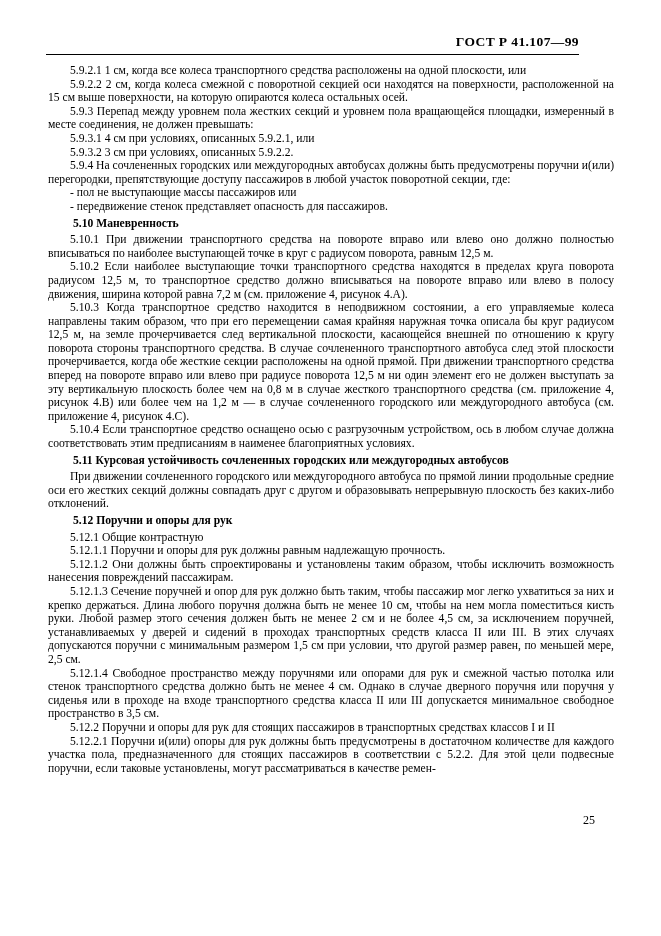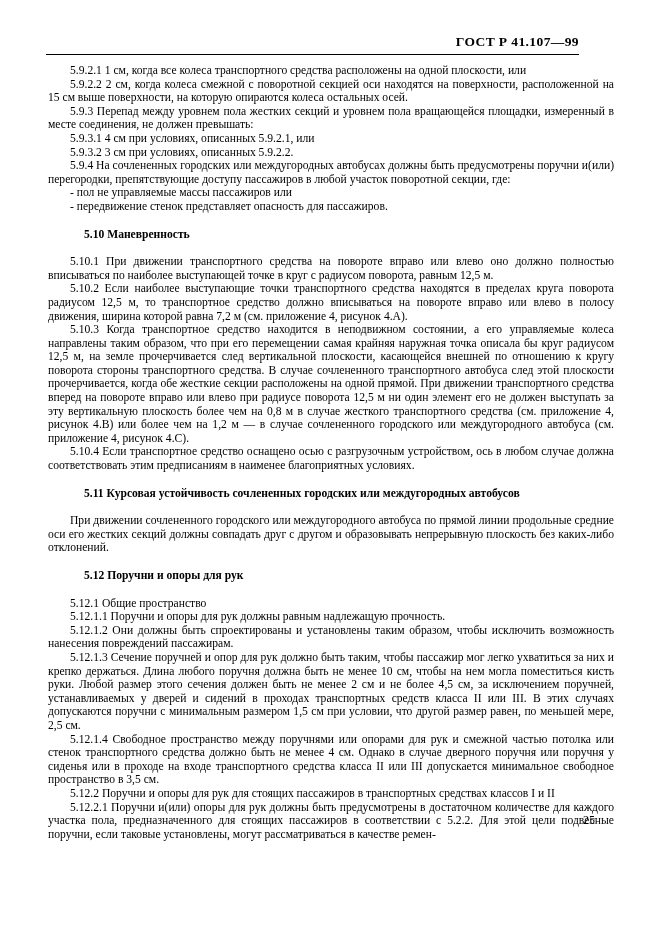--- a/index.html
+++ b/index.html
@@ -43,21 +43,21 @@
   }
   p {
     margin: 0;
     text-indent: 22px;
     hyphens: auto;
   }
   p.dash {
     text-indent: 22px;
   }
   h2.sec {
-    margin: 14px;
+    margin: 3px;
     font-size: 11.6px;
     line-height: 13.6px;
     font-weight: bold;
     text-indent: 22px;
   }
   .pagenum {
     position: absolute;
     bottom: 108px;
     right: 30px;
     font-size: 12px;
@@ -71,31 +71,31 @@
   <div class="header">ГОСТ Р 41.107—99</div>
   <div class="header-rule"></div>
 
   <div class="body">
     <p>5.9.2.1  1 см, когда все колеса транспортного средства расположены на одной плоскости, или</p>
     <p>5.9.2.2  2 см, когда колеса смежной с поворотной секцией оси находятся на поверхности, расположенной на 15 см выше поверхности, на которую опираются колеса остальных осей.</p>
     <p>5.9.3  Перепад между уровнем пола жестких секций и уровнем пола вращающейся площадки, измеренный в месте соединения, не должен превышать:</p>
     <p>5.9.3.1  4 см при условиях, описанных 5.9.2.1, или</p>
     <p>5.9.3.2  3 см при условиях, описанных 5.9.2.2.</p>
     <p>5.9.4  На сочлененных городских или междугородных автобусах должны быть предусмотрены поручни и(или) перегородки, препятствующие доступу пассажиров в любой участок поворотной секции, где:</p>
-    <p class="dash">- пол не управляемые массы пассажиров или</p>
+    <p class="dash">- пол не выступающие массы пассажиров или</p>
     <p class="dash">- передвижение стенок представляет опасность для пассажиров.</p>
     <h2 class="sec">5.10  Маневренность</h2>
     <p>5.10.1  При движении транспортного средства на повороте вправо или влево оно должно полностью вписываться по наиболее выступающей точке в круг с радиусом поворота, равным 12,5 м.</p>
     <p>5.10.2  Если наиболее выступающие точки транспортного средства находятся в пределах круга поворота радиусом 12,5 м, то транспортное средство должно вписываться на повороте вправо или влево в полосу движения, ширина которой равна 7,2 м (см. приложение 4, рисунок 4.А).</p>
     <p>5.10.3  Когда транспортное средство находится в неподвижном состоянии, а его управляемые колеса направлены таким образом, что при его перемещении самая крайняя наружная точка описала бы круг радиусом 12,5 м, на земле прочерчивается след вертикальной плоскости, касающейся внешней по отношению к кругу поворота стороны транспортного средства. В случае сочлененного транспортного автобуса след этой плоскости прочерчивается, когда обе жесткие секции расположены на одной прямой. При движении транспортного средства вперед на повороте вправо или влево при радиусе поворота 12,5 м ни один элемент его не должен выступать за эту вертикальную плоскость более чем на 0,8 м в случае жесткого транспортного средства (см. приложение 4, рисунок 4.В) или более чем на 1,2 м — в случае сочлененного городского или междугородного автобуса (см. приложение 4, рисунок 4.С).</p>
     <p>5.10.4  Если транспортное средство оснащено осью с разгрузочным устройством, ось в любом случае должна соответствовать этим предписаниям в наименее благоприятных условиях.</p>
     <h2 class="sec">5.11  Курсовая устойчивость сочлененных городских или междугородных автобусов</h2>
     <p>При движении сочлененного городского или междугородного автобуса по прямой линии продольные средние оси его жестких секций должны совпадать друг с другом и образовывать непрерывную плоскость без каких-либо отклонений.</p>
     <h2 class="sec">5.12  Поручни и опоры для рук</h2>
-    <p>5.12.1  Общие пространство</p>
+    <p>5.12.1  Общие контрастную</p>
     <p>5.12.1.1  Поручни и опоры для рук должны равным надлежащую прочность.</p>
     <p>5.12.1.2  Они должны быть спроектированы и установлены таким образом, чтобы исключить возможность нанесения повреждений пассажирам.</p>
     <p>5.12.1.3  Сечение поручней и опор для рук должно быть таким, чтобы пассажир мог легко ухватиться за них и крепко держаться. Длина любого поручня должна быть не менее 10 см, чтобы на нем могла поместиться кисть руки. Любой размер этого сечения должен быть не менее 2 см и не более 4,5 см, за исключением поручней, устанавливаемых у дверей и сидений в проходах транспортных средств класса II или III. В этих случаях допускаются поручни с минимальным размером 1,5 см при условии, что другой размер равен, по меньшей мере, 2,5 см.</p>
     <p>5.12.1.4  Свободное пространство между поручнями или опорами для рук и смежной частью потолка или стенок транспортного средства должно быть не менее 4 см. Однако в случае дверного поручня или поручня у сиденья или в проходе на входе транспортного средства класса II или III допускается минимальное свободное пространство в 3,5 см.</p>
     <p>5.12.2  Поручни и опоры для рук для стоящих пассажиров в транспортных средствах классов I и II</p>
     <p>5.12.2.1  Поручни и(или) опоры для рук должны быть предусмотрены в достаточном количестве для каждого участка пола, предназначенного для стоящих пассажиров в соответствии с 5.2.2. Для этой цели подвесные поручни, если таковые установлены, могут рассматриваться в качестве ремен-</p>
   </div>
 
   <div class="pagenum">25</div>
 </div>

